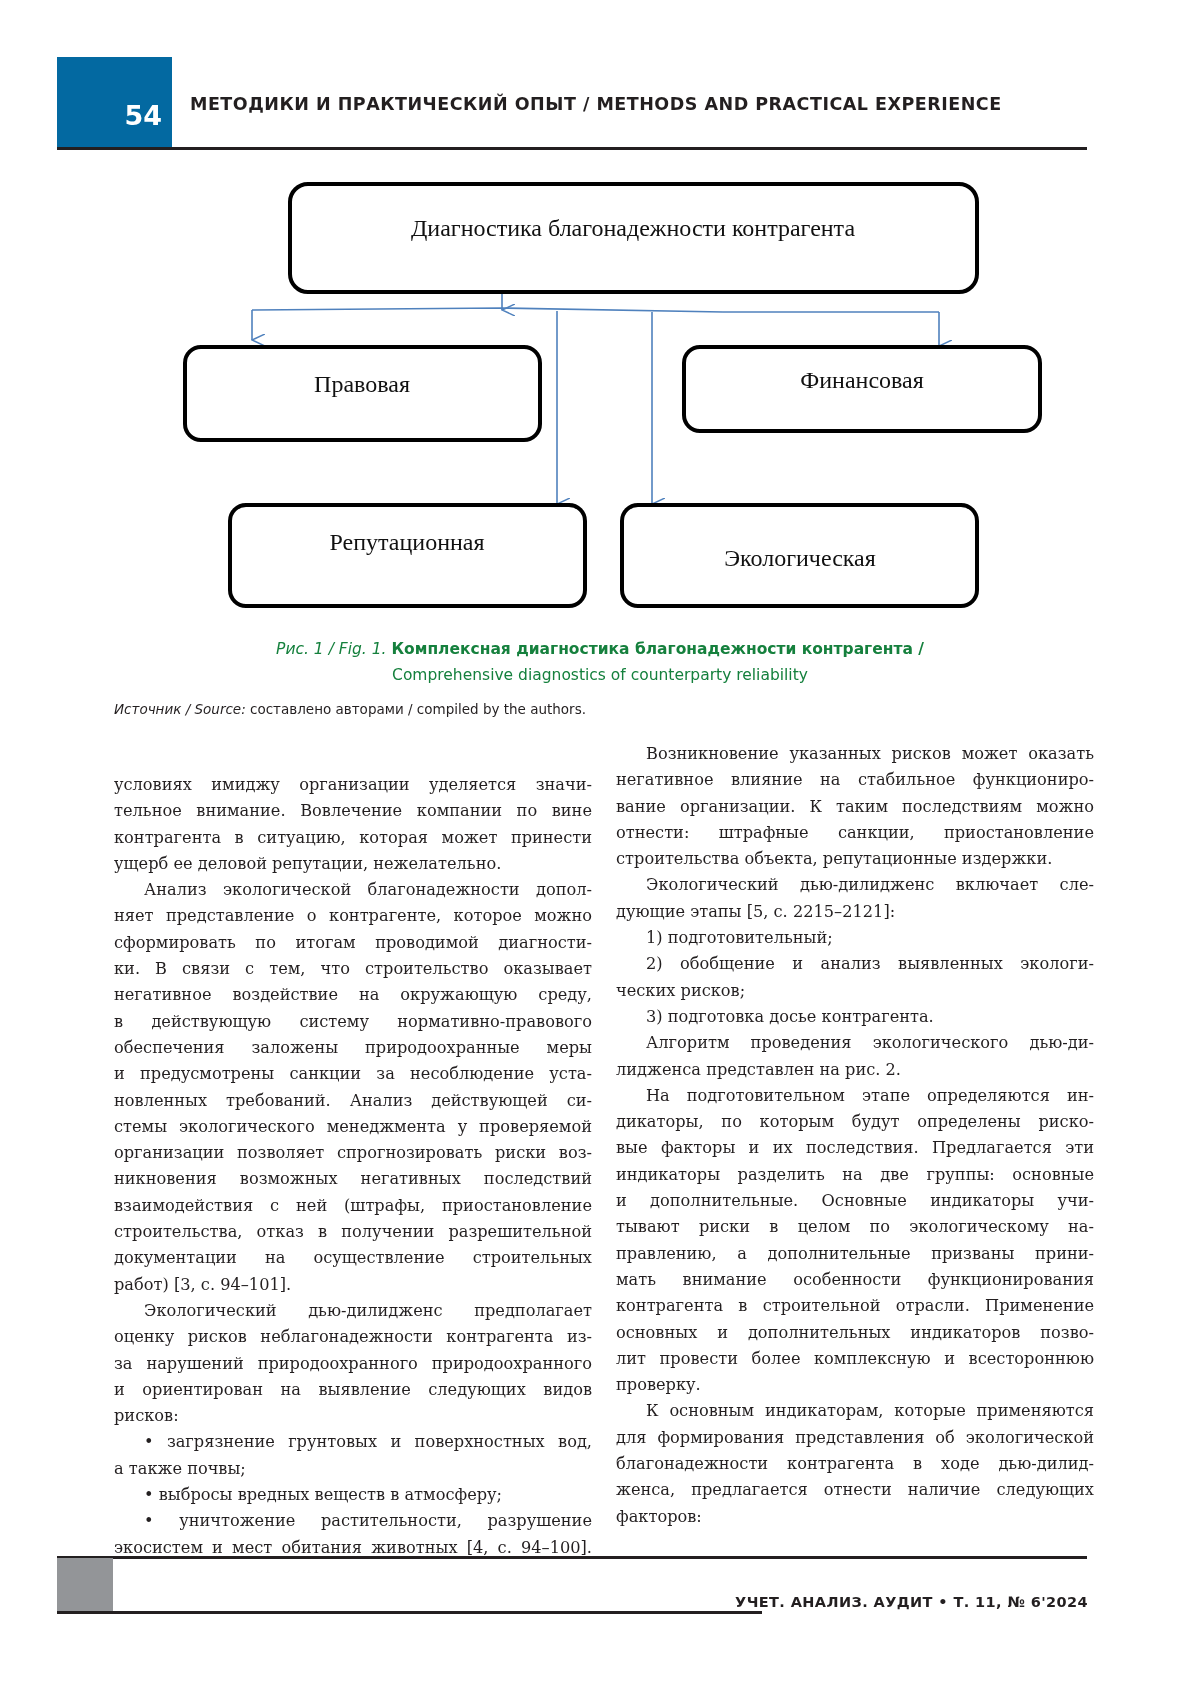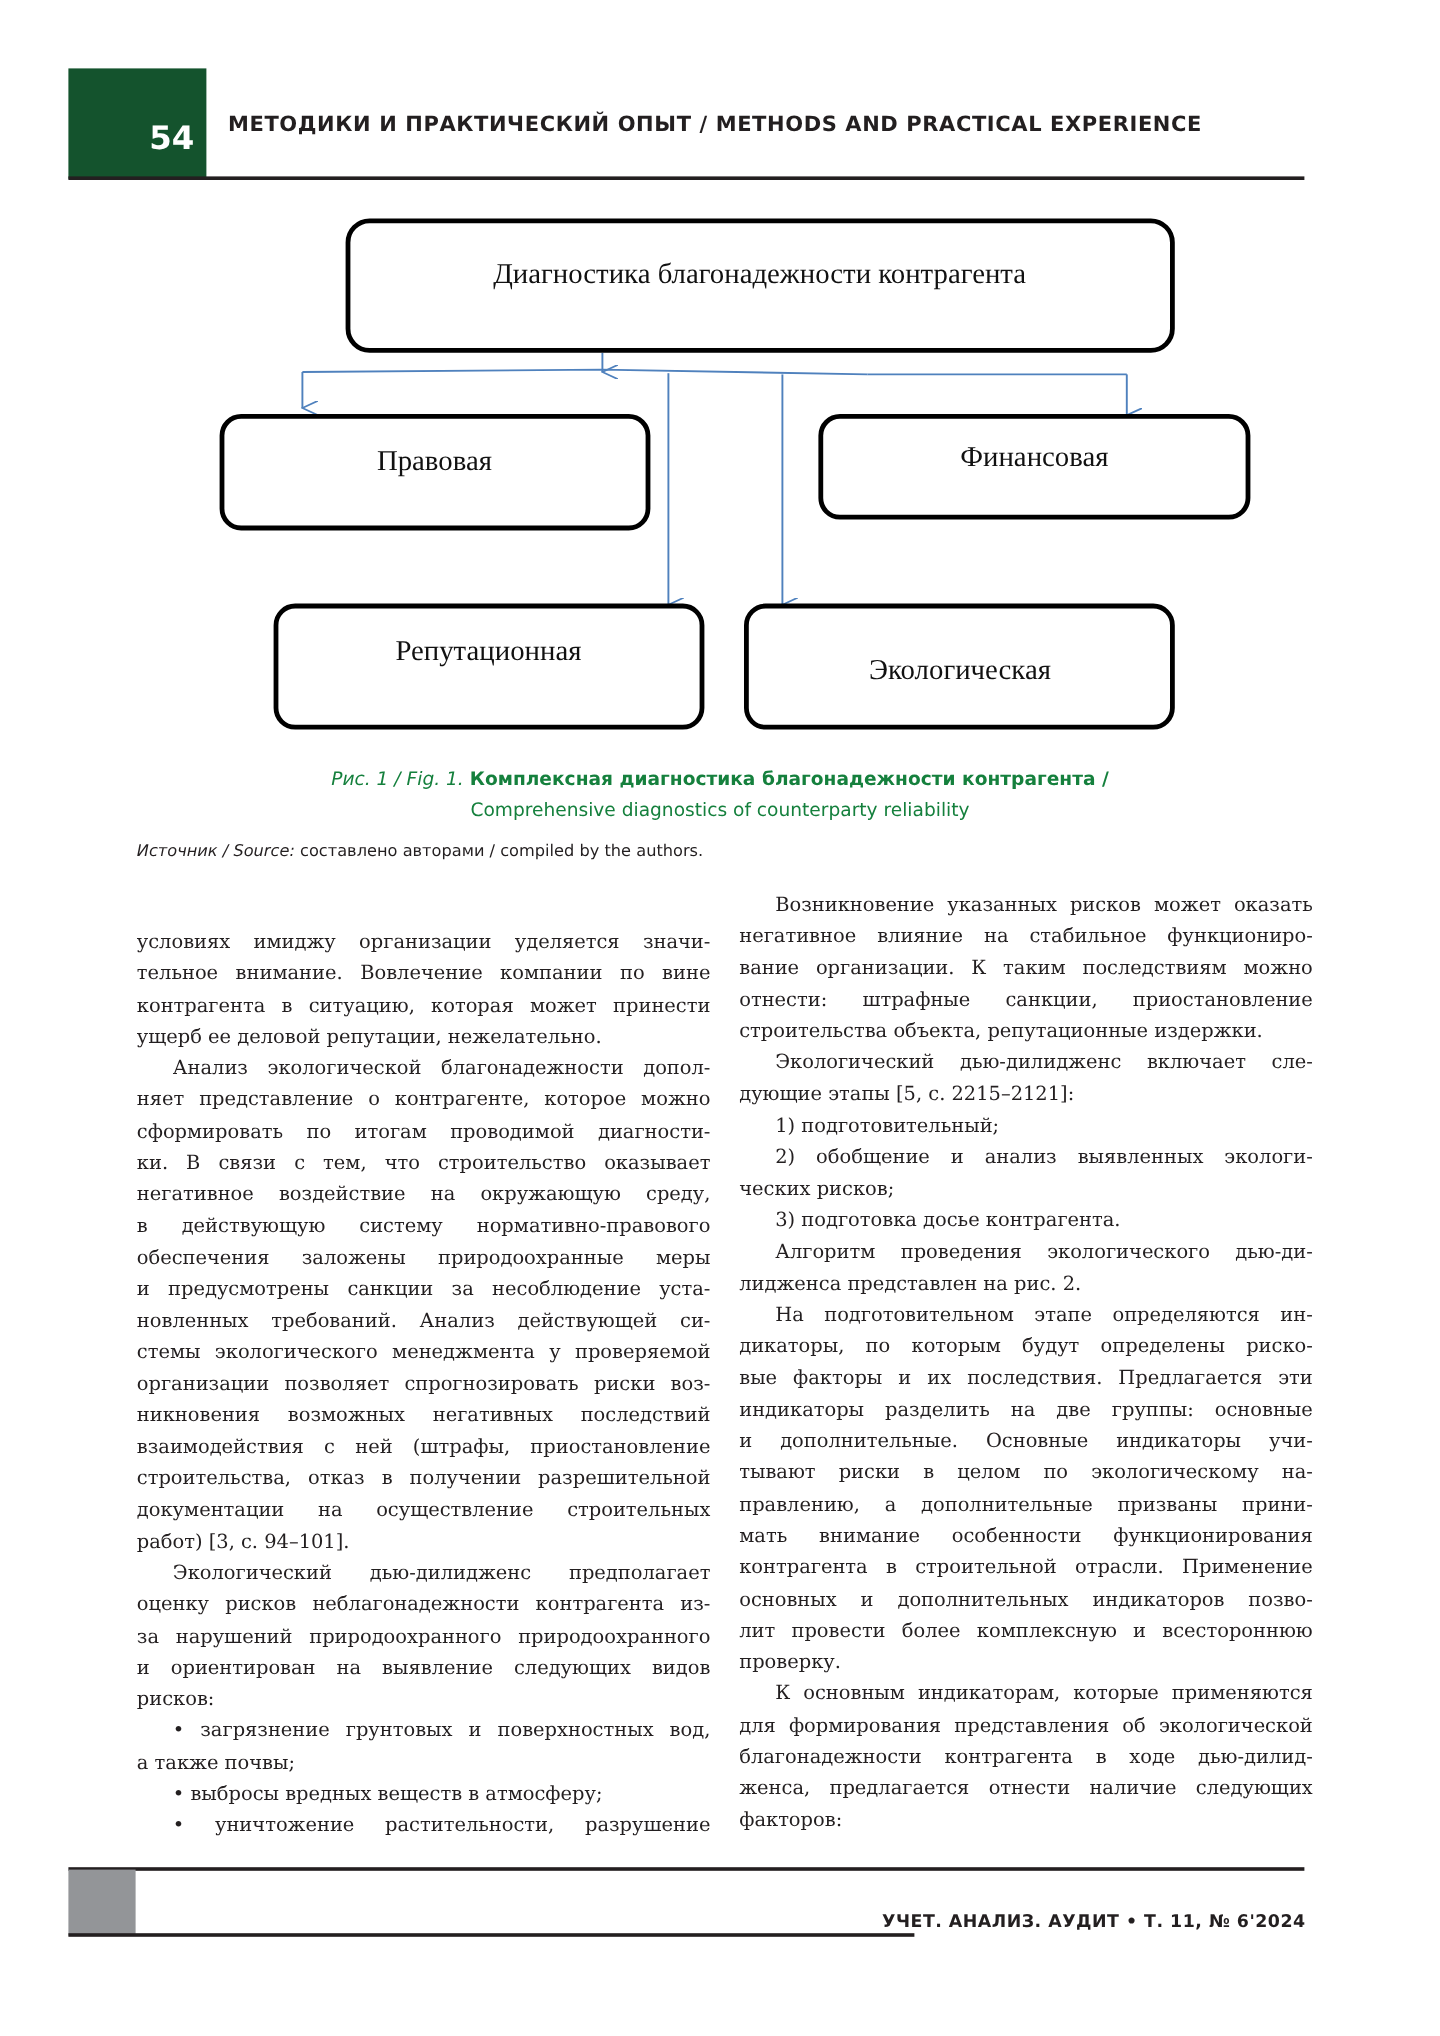--- a/index.html
+++ b/index.html
@@ -1,18 +1,18 @@
 <!DOCTYPE html>
 <html><head>
 <meta charset="utf-8">
 <style>
   html, body { margin: 0; padding: 0; background: #ffffff; }
   body { width: 1200px; height: 1697px; position: relative; overflow: hidden; color: #231f20; }
 
-  .page-num-block { position: absolute; left: 57px; top: 57px; width: 115px; height: 92px; background: #14532d; }
+  .page-num-block { position: absolute; left: 57px; top: 57px; width: 115px; height: 92px; background: #0369a1; }
   .page-num { position: absolute; right: 10px; bottom: 18px; color: #ffffff; font-family: "DejaVu Sans", sans-serif; font-weight: bold; font-size: 27px; }
   .header-title { position: absolute; left: 190px; top: 94px; font-family: "DejaVu Sans", sans-serif; font-weight: bold; font-size: 17.5px; letter-spacing: 0.5px; color: #231f20; white-space: nowrap; }
   .header-rule { position: absolute; left: 57px; top: 147px; width: 1030px; height: 3px; background: #231f20; }
 
   .diagram { position: absolute; left: 0; top: 0; width: 1200px; height: 640px; pointer-events: none; }
   .diagram .box { pointer-events: auto; }
   .box-label { font-family: "Liberation Serif", serif; font-size: 24px; fill: #111; }
 
   .caption { position: absolute; left: 0; width: 1200px; text-align: center; font-family: "DejaVu Sans", sans-serif; font-size: 15.5px; color: #15803d; }
   .caption .italic { font-style: italic; font-weight: normal; }
@@ -120,20 +120,21 @@
     <span class="line last">работ) [3, с. 94–101].</span>
     <span class="line indent">Экологический дью-дилидженс предполагает</span>
     <span class="line">оценку рисков неблагонадежности контрагента из-</span>
     <span class="line">за нарушений природоохранного природоохранного</span>
     <span class="line">и ориентирован на выявление следующих видов</span>
     <span class="line last">рисков:</span>
     <span class="line indent">•  загрязнение грунтовых и поверхностных вод,</span>
     <span class="line last">а также почвы;</span>
     <span class="line indent last">•  выбросы вредных веществ в атмосферу;</span>
     <span class="line indent">•  уничтожение растительности, разрушение</span>
+    <span class="line">экосистем и мест обитания животных [4, с. 94–100].</span>
   </div>
 <div class="column col-right" id="col-right">
     <span class="line indent">Возникновение указанных рисков может оказать</span>
     <span class="line">негативное влияние на стабильное функциониро-</span>
     <span class="line">вание организации. К таким последствиям можно</span>
     <span class="line">отнести: штрафные санкции, приостановление</span>
     <span class="line last">строительства объекта, репутационные издержки.</span>
     <span class="line indent">Экологический дью-дилидженс включает сле-</span>
     <span class="line last">дующие этапы [5, с. 2215–2121]:</span>
     <span class="line indent last">1)  подготовительный;</span>

